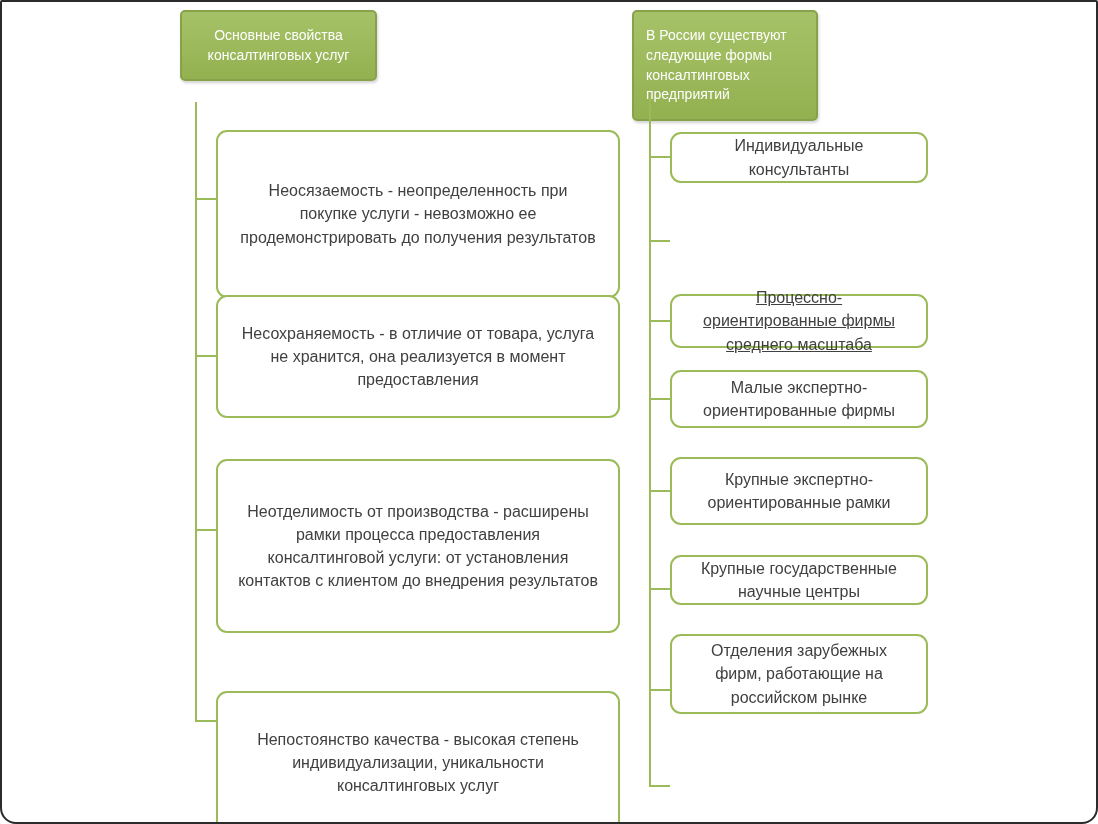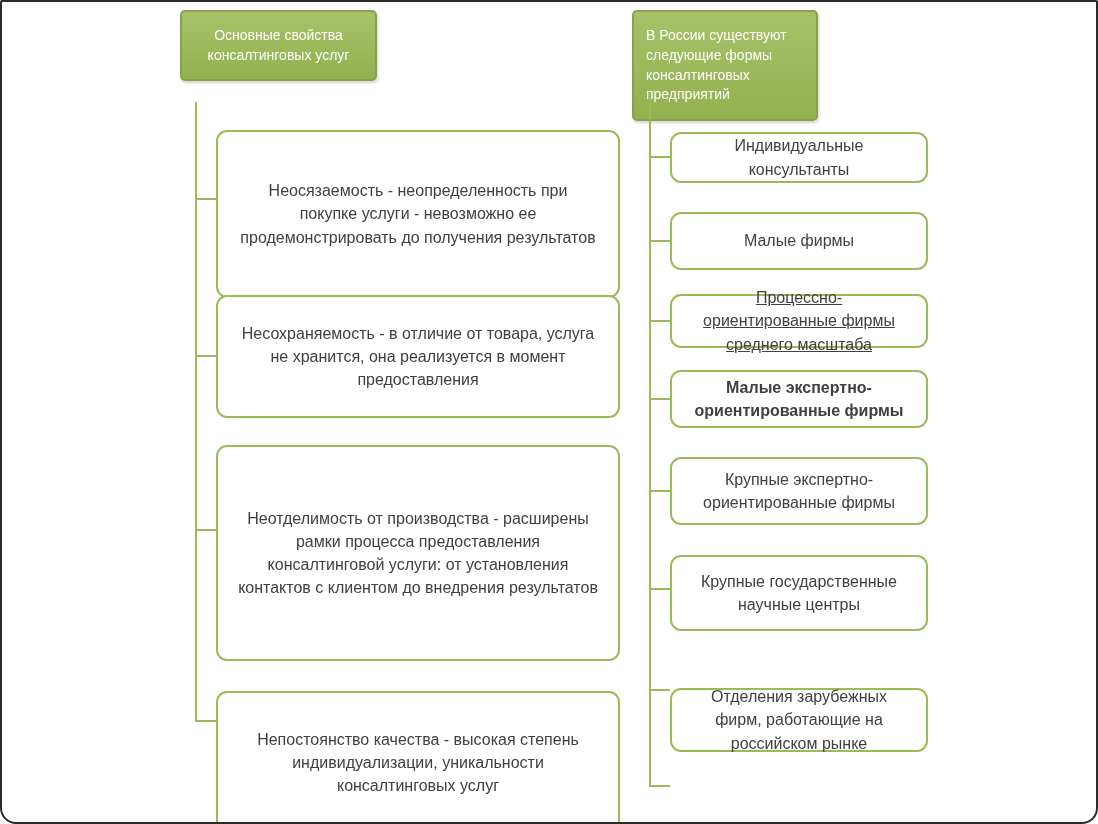--- a/index.html
+++ b/index.html
@@ -45,32 +45,32 @@
     align-items: center;
     justify-content: center;
     text-align: center;
     padding: 8px 20px;
   }
 
   
   .lbox { left: 214px; width: 404px; }
   .lbox1 { top: 128px; height: 168px; }
   .lbox2 { top: 293px; height: 123px; text-align: center; }
-  .lbox3 { top: 443px; height: 216px; }
+  .lbox3 { top: 457px; height: 174px; }
   .lbox4 { top: 648px; height: 143px; margin-top: 41px; }
 
   
   .rbox { left: 668px; width: 258px; }
   .rbox1 { top: 130px; height: 51px; }
   .rbox2 { top: 210px; height: 58px; }
   .rbox3 { top: 292px; height: 54px; text-decoration: underline; }
-  .rbox4 { top: 368px; height: 58px; font-weight: bold; }
+  .rbox4 { top: 368px; height: 58px; }
   .rbox5 { top: 455px; height: 68px; }
-  .rbox6 { top: 553px; height: 76px; }
-  .rbox7 { top: 686px; height: 64px; }
+  .rbox6 { top: 553px; height: 50px; }
+  .rbox7 { top: 632px; height: 80px; }
   .rbox8 { top: 748px; height: 73px; }
 
   
   .line { position: absolute; background: #9bbb59; }
   .vline-left  { left: 193px; top: 100px; width: 2px; height: 620px; }
   .vline-right { left: 647px; top: 96px;  width: 2px; height: 689px; }
   .hline { height: 2px; }
   .hl-left  { left: 193px; width: 21px; }
   .hl-right { left: 647px; width: 21px; }
   .hl-l1 { top: 196px; }
@@ -110,20 +110,19 @@
   <div class="line hline hl-right hr-1"></div>
   <div class="line hline hl-right hr-2"></div>
   <div class="line hline hl-right hr-3"></div>
   <div class="line hline hl-right hr-4"></div>
   <div class="line hline hl-right hr-5"></div>
   <div class="line hline hl-right hr-6"></div>
   <div class="line hline hl-right hr-7"></div>
   <div class="line hline hl-right hr-8"></div>
 
   <div class="child-box rbox rbox1">Индивидуальные консультанты</div>
-  <div class="child-box rbox rbox2">Малые фирмы</div>
   <div class="child-box rbox rbox3">Процессно-ориентированные фирмы среднего масштаба</div>
   <div class="child-box rbox rbox4">Малые экспертно-ориентированные фирмы</div>
-  <div class="child-box rbox rbox5">Крупные экспертно-ориентированные фирмы</div>
+  <div class="child-box rbox rbox5">Крупные экспертно-ориентированные рамки</div>
   <div class="child-box rbox rbox6">Крупные государственные научные центры</div>
   <div class="child-box rbox rbox7">Отделения зарубежных фирм, работающие на российском рынке</div>
 
 </div>
 
 </body></html>

